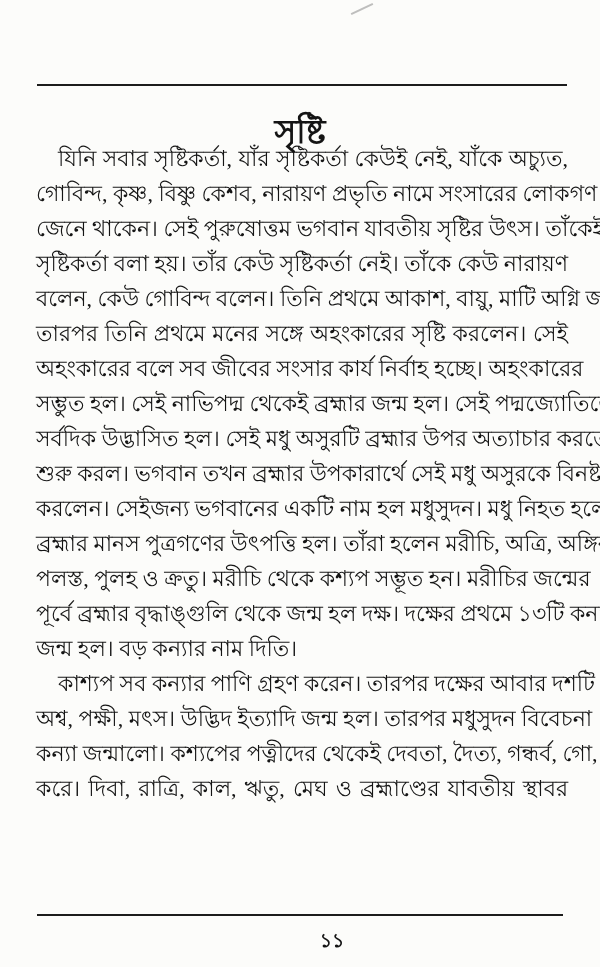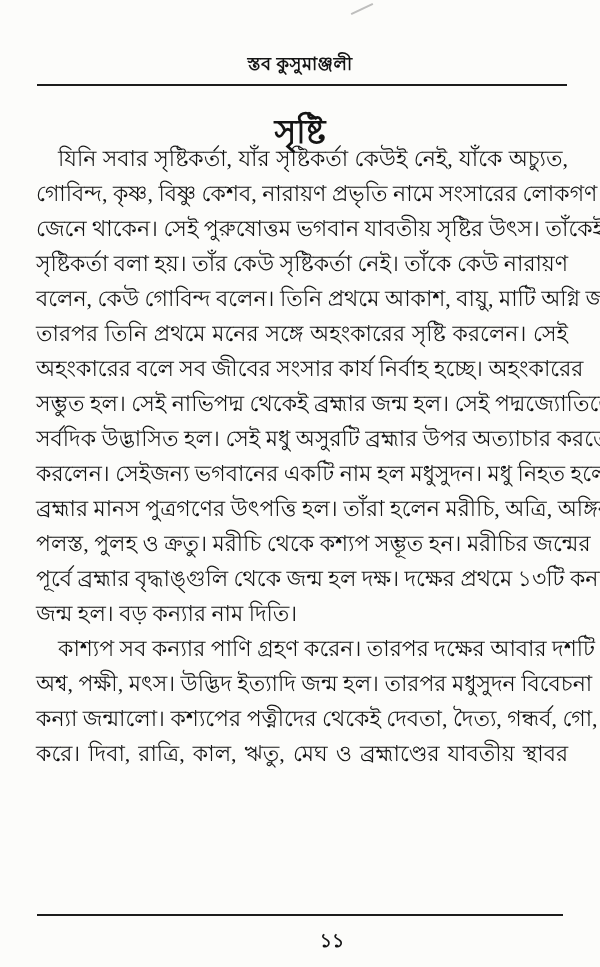--- a/index.html
+++ b/index.html
@@ -96,37 +96,37 @@
     margin-left: 32px;
   }
 </style>
 </head>
 <body>
 
 <div class="page">
 
   <div class="scan-artifact"></div>
 
-  <div class="running-header">স্তব কুসুমাঞ্জলী</div>
 
   <div class="top-rule"></div>
 
   <div class="chapter-title">সৃষ্টি</div>
 
   <div class="body-text" id="body-text">
 
   <div class="text-line indent">যিনি সবার সৃষ্টিকর্তা, যাঁর সৃষ্টিকর্তা কেউই নেই, যাঁকে অচ্যুত,</div>
       <div class="text-line">গোবিন্দ, কৃষ্ণ, বিষ্ণু কেশব, নারায়ণ প্রভৃতি নামে সংসারের লোকগণ</div>
       <div class="text-line">জেনে থাকেন। সেই পুরুষোত্তম ভগবান যাবতীয় সৃষ্টির উৎস। তাঁকেই</div>
       <div class="text-line">সৃষ্টিকর্তা বলা হয়। তাঁর কেউ সৃষ্টিকর্তা নেই। তাঁকে কেউ নারায়ণ</div>
       <div class="text-line">বলেন, কেউ গোবিন্দ বলেন। তিনি প্রথমে আকাশ, বায়ু, মাটি অগ্নি জল</div>
       <div class="text-line">তারপর তিনি প্রথমে মনের সঙ্গে অহংকারের সৃষ্টি করলেন। সেই</div>
       <div class="text-line">অহংকারের বলে সব জীবের সংসার কার্য নির্বাহ হচ্ছে। অহংকারের</div>
       <div class="text-line">সম্ভুত হল। সেই নাভিপদ্ম থেকেই ব্রহ্মার জন্ম হল। সেই পদ্মজ্যোতিতে</div>
       <div class="text-line">সর্বদিক উদ্ভাসিত হল। সেই মধু অসুরটি ব্রহ্মার উপর অত্যাচার করতে</div>
+      <div class="text-line">শুরু করল। ভগবান তখন ব্রহ্মার উপকারার্থে সেই মধু অসুরকে বিনষ্ট</div>
       <div class="text-line">করলেন। সেইজন্য ভগবানের একটি নাম হল মধুসুদন। মধু নিহত হলে</div>
       <div class="text-line">ব্রহ্মার মানস পুত্রগণের উৎপত্তি হল। তাঁরা হলেন মরীচি, অত্রি, অঙ্গিরা,</div>
       <div class="text-line">পলস্ত, পুলহ ও ক্রতু। মরীচি থেকে কশ্যপ সম্ভূত হন। মরীচির জন্মের</div>
       <div class="text-line">পূর্বে ব্রহ্মার বৃদ্ধাঙ্গুলি থেকে জন্ম হল দক্ষ। দক্ষের প্রথমে ১৩টি কন্যার</div>
       <div class="text-line para-end">জন্ম হল। বড় কন্যার নাম দিতি।</div>
       <div class="text-line indent">কাশ্যপ সব কন্যার পাণি গ্রহণ করেন। তারপর দক্ষের আবার দশটি</div>
       <div class="text-line">অশ্ব, পক্ষী, মৎস। উদ্ভিদ ইত্যাদি জন্ম হল। তারপর মধুসুদন বিবেচনা</div>
       <div class="text-line">কন্যা জন্মালো। কশ্যপের পত্নীদের থেকেই দেবতা, দৈত্য, গন্ধর্ব, গো,</div>
       <div class="text-line">করে। দিবা, রাত্রি, কাল, ঋতু, মেঘ ও ব্রহ্মাণ্ডের যাবতীয় স্থাবর</div>
     </div>

